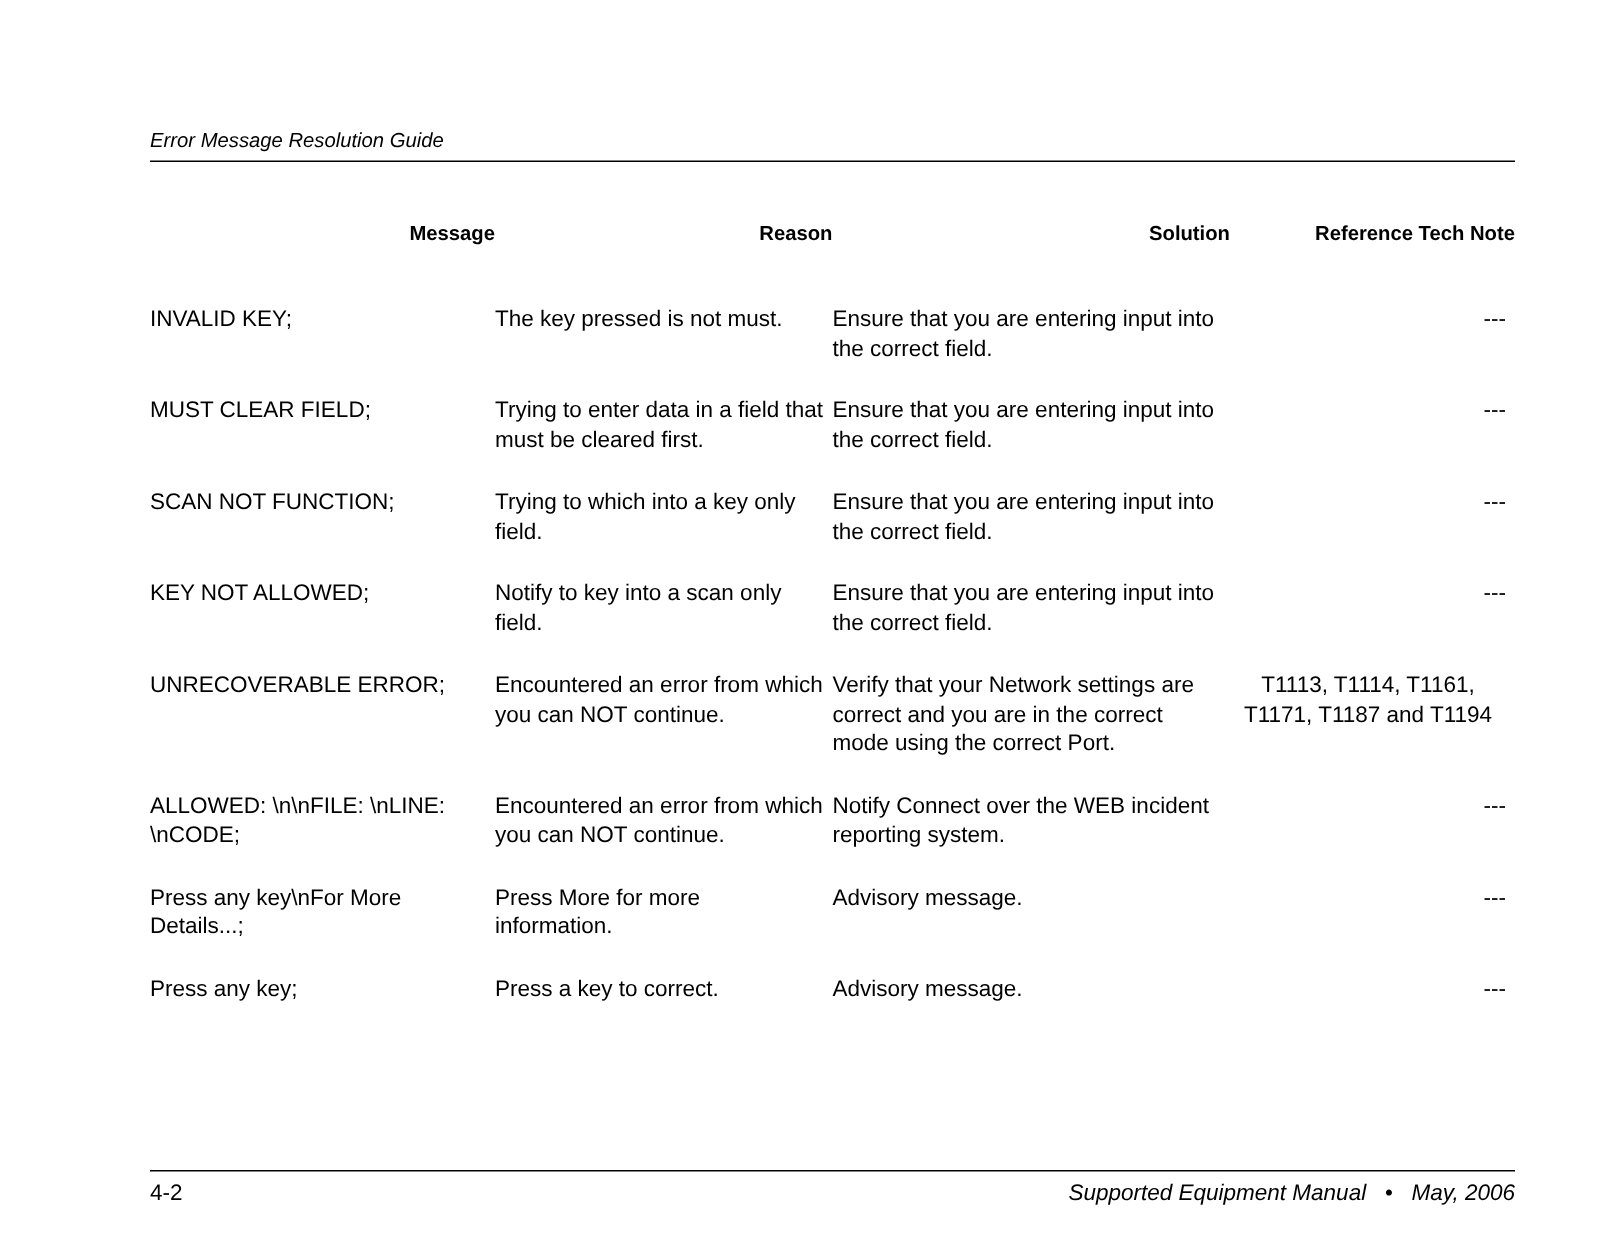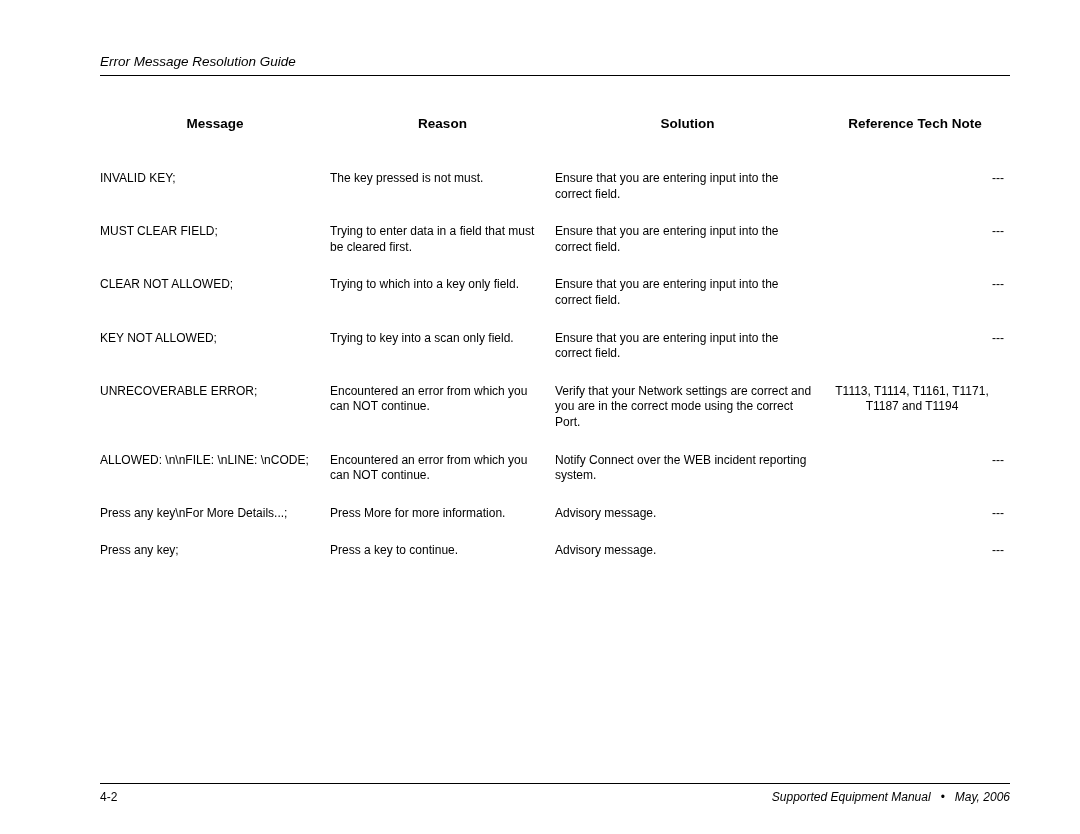--- a/index.html
+++ b/index.html
@@ -7,46 +7,47 @@
       font-family: Arial, Helvetica, sans-serif;
       background: #fff;
       width: 1080px;
       height: 834px;
       position: relative;
       font-size: 13.5px;
       color: #000;
     }
     .page {
       padding: 54px 70px 30px 100px;
+      margin-top: 32px;
     }
     .header-title {
       font-style: italic;
       font-size: 13.5px;
       margin-bottom: 6px;
     }
     .header-rule {
       border: none;
       border-top: 1.5px solid #000;
       margin-bottom: 40px;
     }
     .tbl {
       width: 100%;
       border-collapse: collapse;
       table-layout: fixed;
     }
     .tbl th {
-      text-align: center;
+      text-align: right;
       font-weight: bold;
       font-size: 13.5px;
       padding-bottom: 40px;
       vertical-align: top;
     }
     .tbl td {
       vertical-align: top;
-      font-size: 12px;
+      font-size: 15px;
       line-height: 1.3;
       padding-bottom: 22px;
       padding-right: 6px;
     }
     .col-msg { width: 230px; }
     .col-reason { width: 225px; }
     .col-solution { width: 265px; }
     .col-ref { width: auto; text-align: left; }
     .tbl td.ref-cell { text-align: right; }
     .tbl td.ref-cell.has-notes { text-align: center; }
@@ -57,21 +58,21 @@
       right: 70px;
     }
     .footer-rule {
       border: none;
       border-top: 1.5px solid #000;
       margin-bottom: 6px;
     }
     .footer-row {
       display: flex;
       justify-content: space-between;
-      font-size: 12px;
+      font-size: 15px;
     }
     .footer-right { font-style: italic; }
     .bullet { font-style: normal; }
   </style>
 </head>
 <body>
 
 <div class="page">
   <div class="header-title">Error Message Resolution Guide</div>
   <hr class="header-rule">
@@ -98,28 +99,28 @@
           <td>Ensure that you are entering input into the correct field.</td>
           <td class="ref-cell">---</td>
         </tr>
         <tr>
           <td>MUST CLEAR FIELD;</td>
           <td>Trying to enter data in a field that must be cleared first.</td>
           <td>Ensure that you are entering input into the correct field.</td>
           <td class="ref-cell">---</td>
         </tr>
         <tr>
-          <td>CLEAR NOT ALLOWED;</td>
+          <td>SCAN NOT FUNCTION;</td>
           <td>Trying to which into a key only field.</td>
           <td>Ensure that you are entering input into the correct field.</td>
           <td class="ref-cell">---</td>
         </tr>
         <tr>
           <td>KEY NOT ALLOWED;</td>
-          <td>Trying to key into a scan only field.</td>
+          <td>Notify to key into a scan only field.</td>
           <td>Ensure that you are entering input into the correct field.</td>
           <td class="ref-cell">---</td>
         </tr>
         <tr>
           <td>UNRECOVERABLE ERROR;</td>
           <td>Encountered an error from which you can NOT continue.</td>
           <td>Verify that your Network settings are correct and you are in the correct mode using the correct Port.</td>
           <td class="ref-cell has-notes">T1113, T1114, T1161, T1171, T1187 and T1194</td>
         </tr>
         <tr>
@@ -129,21 +130,21 @@
           <td class="ref-cell">---</td>
         </tr>
         <tr>
           <td>Press any key\nFor More Details...;</td>
           <td>Press More for more information.</td>
           <td>Advisory message.</td>
           <td class="ref-cell">---</td>
         </tr>
         <tr>
           <td>Press any key;</td>
-          <td>Press a key to continue.</td>
+          <td>Press a key to correct.</td>
           <td>Advisory message.</td>
           <td class="ref-cell">---</td>
         </tr>
       </tbody>
   </table>
 </div>
 
 <div class="footer">
   <hr class="footer-rule">
   <div class="footer-row">

